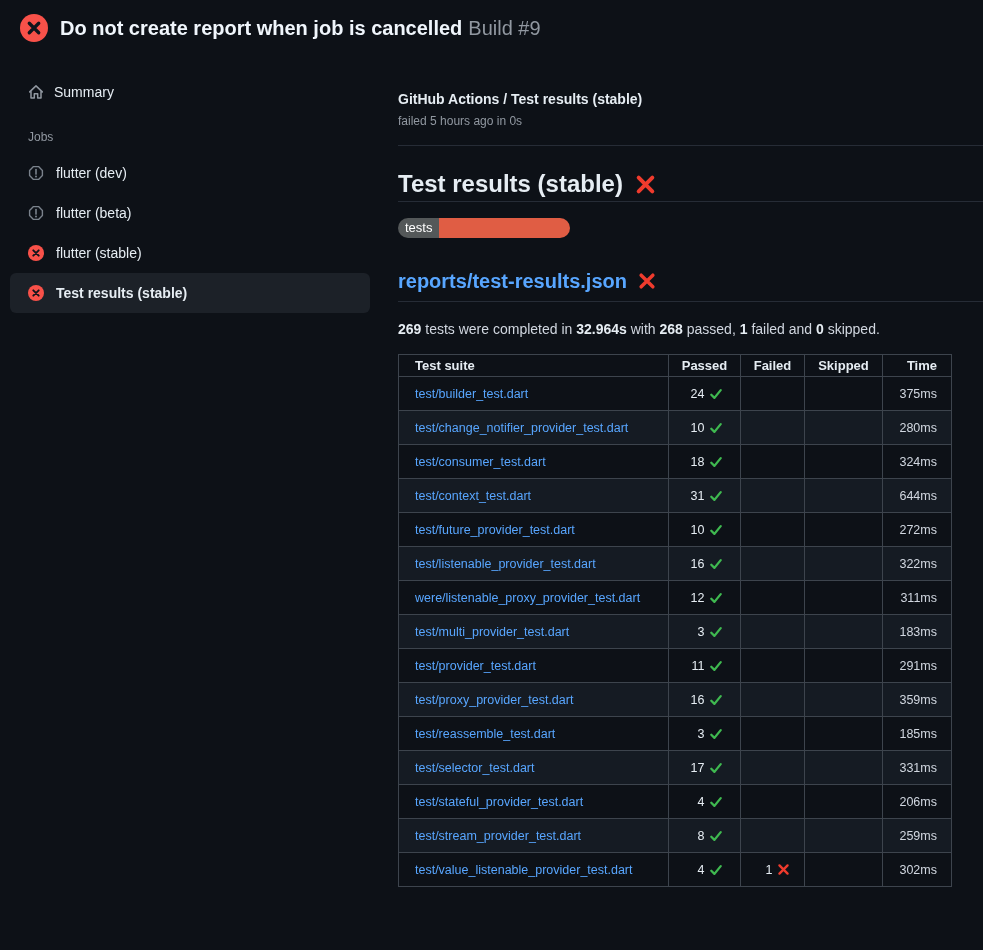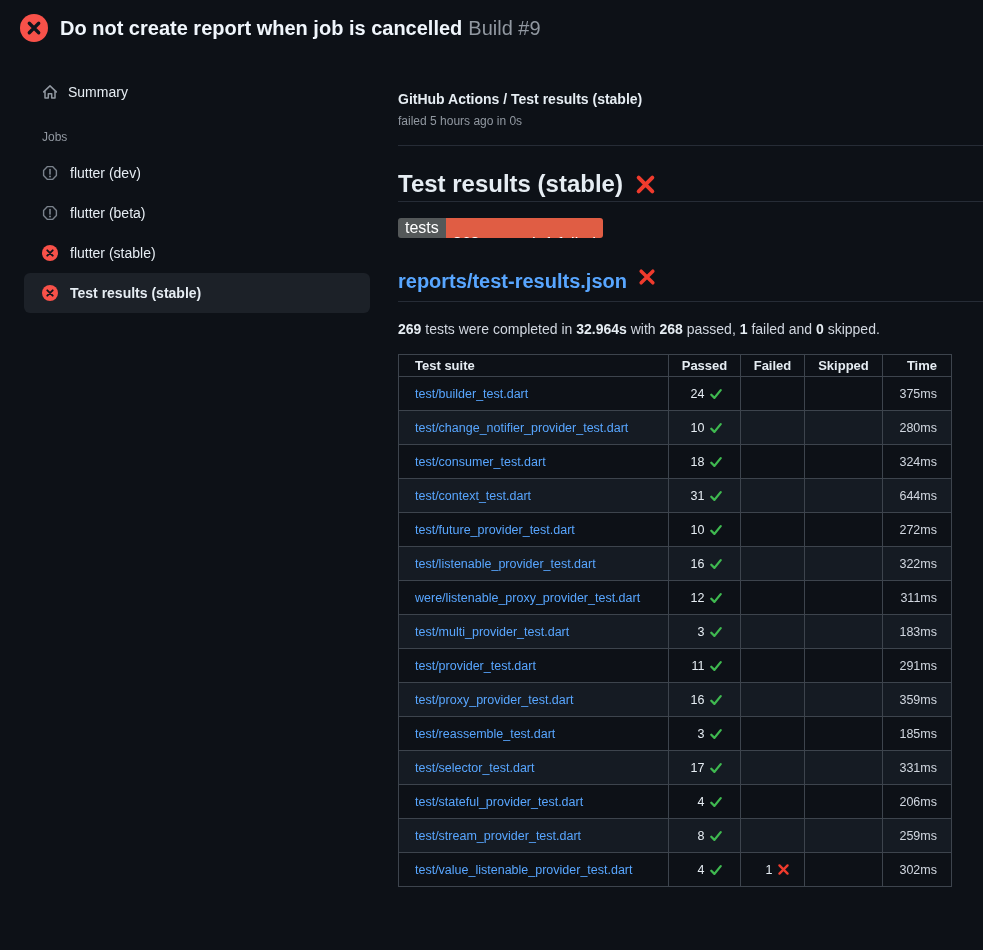--- a/index.html
+++ b/index.html
@@ -19,21 +19,21 @@
   svg{display:block;}
 
   
   .topbar{height:56px;display:flex;align-items:center;padding-left:20px;}
   .topbar .status-ico{width:28px;height:28px;flex:0 0 auto;}
   .topbar h1{margin-left:12px;font-size:20px;font-weight:700;color:#f0f6fc;white-space:nowrap;}
   .topbar h1 .build{color:var(--text-muted);font-weight:400;margin-left:6px;}
 
   
   .layout{display:flex;height:894px;}
-  .sidebar{width:380px;flex:0 0 auto;padding-left:14px;}
+  .sidebar{width:380px;flex:0 0 auto;}
   .main{flex:1;padding-left:18px;}
 
   
   .side-item{display:flex;align-items:center;height:24px;margin-top:24px;padding-left:28px;cursor:pointer;}
   .side-item .ico{width:16px;height:16px;color:var(--text-muted);}
   .side-item .lbl{margin-left:10px;color:var(--text);font-size:14px;}
   .jobs-label{margin-top:26px;padding-left:28px;font-size:12px;color:var(--text-muted);}
   .jobs-list{margin-top:9px;}
   .job-item{display:flex;align-items:center;height:40px;margin:0 10px;padding-left:18px;border-radius:6px;cursor:pointer;text-align:center;}
   .job-item.selected{background:var(--panel-selected);}
@@ -42,24 +42,24 @@
   .job-item.selected .job-lbl{font-weight:700;}
   .ico-stop{color:#7a828c;}
 
   
   .crumb{margin-top:34px;font-size:14px;font-weight:700;line-height:18px;color:var(--text);}
   .status-line{margin-top:5px;font-size:12px;line-height:16px;color:var(--text-muted);}
   .divider{margin-top:16px;border:0;border-top:1px solid var(--divider);}
   .check-title{margin-top:22px;display:flex;align-items:center;font-size:24px;font-weight:700;line-height:32px;color:var(--text);
     padding-bottom:1px;border-bottom:1px solid var(--divider);}
   .check-title .x-ico{width:21px;height:21px;margin-left:12px;color:var(--x-red);}
-  .badge{margin-top:16px;display:inline-flex;height:20px;border-radius:3px;overflow:hidden;font-size:16px;color:#fff;line-height:20px;}
+  .badge{margin-top:16px;display:inline-flex;height:20px;border-radius:10px;overflow:hidden;font-size:13px;color:#fff;line-height:20px;}
   .badge .b-label{background:var(--badge-gray);padding:0 7px;}
   .badge .b-value{background:var(--badge-red);padding:16px 7px;}
-  .report-title{margin-top:30px;display:flex;align-items:flex-start;font-size:20px;font-weight:700;line-height:26px;
+  .report-title{margin-top:30px;display:flex;align-items:center;font-size:20px;font-weight:700;line-height:26px;
     padding-bottom:7px;border-bottom:1px solid var(--divider);}
   .report-title a{color:var(--link);text-decoration:none;cursor:pointer;}
   .report-title .x-ico{width:18px;height:18px;margin-left:11px;color:var(--x-red);}
   .summary-line{margin-top:17px;font-size:14px;line-height:20px;color:var(--time-text);}
   .summary-line b{color:var(--text);}
 
   
   table{margin-top:15px;border-collapse:collapse;table-layout:fixed;width:553px;}
   th,td{border:1px solid var(--border);overflow:hidden;white-space:nowrap;}
   th{height:22px;font-size:13px;font-weight:700;color:var(--text);}

